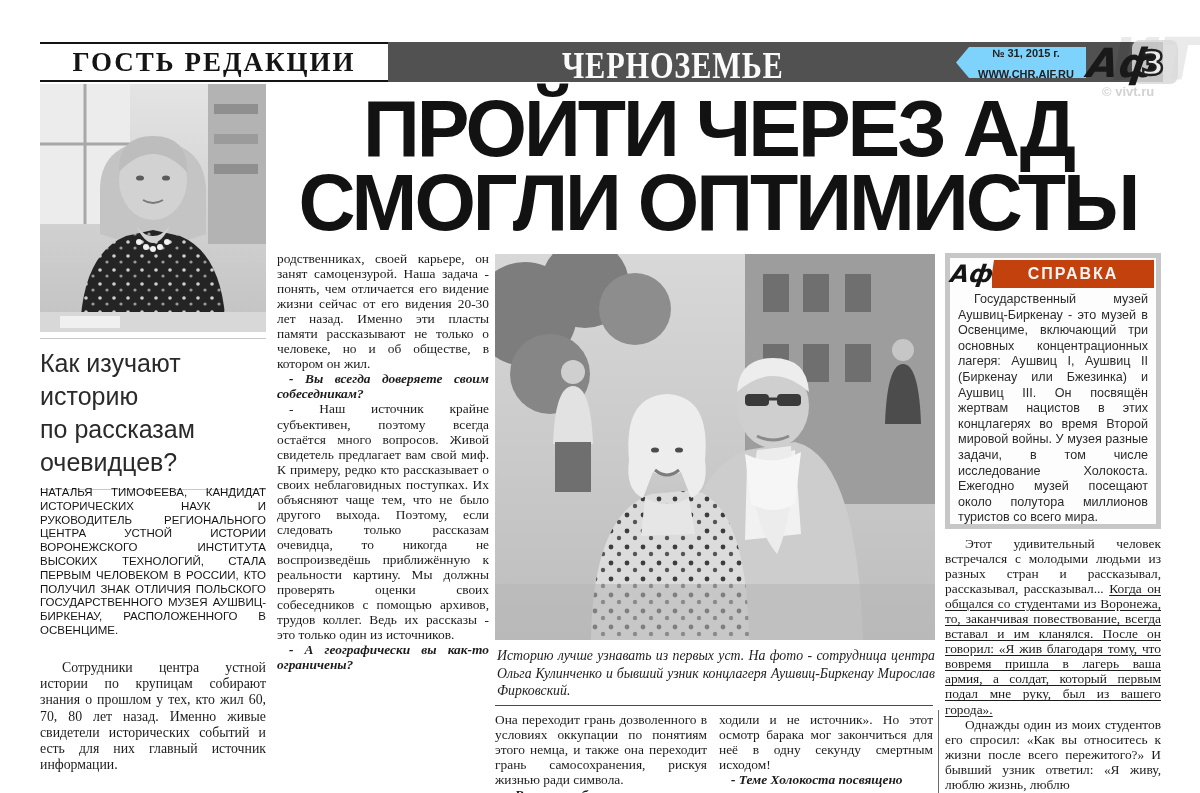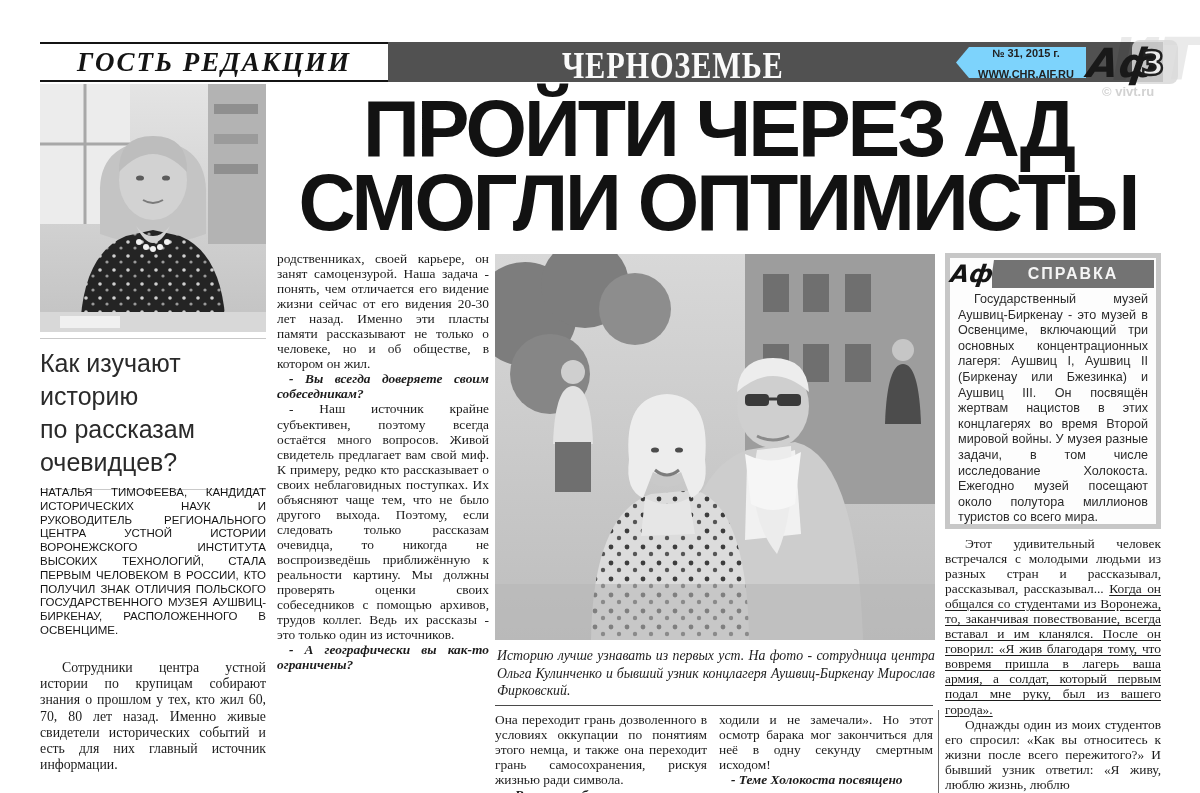--- a/index.html
+++ b/index.html
@@ -4,21 +4,21 @@
 <style>
   html,body{margin:0;padding:0;}
   body{width:1200px;height:793px;background:#ffffff;overflow:hidden;
        font-family:"Liberation Serif",serif;color:#1b1b1b;position:relative;}
   .abs{position:absolute;}
   
   .section-box{left:40px;top:42px;width:348px;height:36px;background:#fff;
     border-top:2px solid #141414;border-bottom:2px solid #141414;
     display:flex;align-items:center;justify-content:center;}
   .section-box span{font-family:"Liberation Serif",serif;font-weight:bold;
-    font-size:27px;letter-spacing:2px;color:#141414;font-style:italic;}
+    font-size:27px;letter-spacing:2px;color:#141414;}
   .region-bar{left:388px;top:42px;width:775px;height:40px;background:#515151;}
   .region-title{left:562px;top:44px;font-family:"Liberation Serif",serif;
     font-weight:bold;font-size:37px;color:#fafafa;letter-spacing:1px;
     transform:scaleX(.82);transform-origin:left center;}
   .issue-tag{left:956px;top:47px;width:130px;height:31px;background:#7dd3fc;
     clip-path:polygon(13px 0,100% 0,100% 100%,13px 100%,0 50%);
     display:flex;flex-direction:column;align-items:center;
     padding-left:10px;box-sizing:border-box;gap:8px;}
   .issue-tag div{font-family:"Liberation Sans",sans-serif;font-weight:bold;
     font-size:11px;line-height:13px;color:#222;}
@@ -64,21 +64,21 @@
     font-size:13.8px;line-height:17.5px;text-align:justify;color:#1d1d1d;}
   .caption-rule{left:495px;top:705px;width:438px;height:1px;background:#4a4a4a;}
   .vrule{left:938px;top:710px;width:1px;height:83px;background:#6a6a6a;}
   
   .infobox{left:945px;top:253px;width:216px;height:276px;box-sizing:border-box;
     border:5px solid #c7c7c7;background:#fdfdfd;}
   .infobox-head{display:flex;align-items:stretch;height:28px;margin:2px;}
   .infobox-logo{width:40px;background:#fdfdfd;display:flex;align-items:center;
     justify-content:center;font-family:"DejaVu Sans",sans-serif;font-weight:bold;
     font-style:italic;font-size:24px;color:#151515;transform:skewX(-8deg);}
-  .infobox-title{flex:1;background:#737373;color:#f5f5f5;display:flex;
+  .infobox-title{flex:1;background:#c2410c;color:#f5f5f5;display:flex;
     align-items:center;justify-content:center;font-family:"Liberation Sans",sans-serif;
     font-weight:bold;font-size:16px;letter-spacing:2px;}
   .infobox-body{margin:4px 8px;font-family:"Liberation Sans",sans-serif;
     font-size:12.6px;line-height:15.6px;text-align:justify;color:#2b2b2b;}
   .infobox-body p{margin:0;text-indent:16px;}
   
   .rightcol{left:945px;top:536px;width:216px;height:257px;}
   .rightcol p{text-indent:20px;}
   .rightcol .ul{text-decoration:underline;text-underline-offset:2px;}
 </style>
@@ -225,21 +225,21 @@
 
 <div class="abs caption">Историю лучше узнавать из первых уст. На фото - сотрудница центра Ольга Кулинченко и бывший узник концлагеря Аушвиц-Биркенау Мирослав Фирковский.</div>
 <div class="abs caption-rule"></div>
 <div class="abs vrule"></div>
 
 <div class="abs bodycol col3">
   <p>Она переходит грань дозволенного в условиях оккупации по понятиям этого немца, и также она переходит грань самосохранения, рискуя жизнью ради символа.</p>
   <p class="q">- Вы много об</p>
 </div>
 <div class="abs bodycol col4">
-  <p>ходили и не замечали». Но этот осмотр барака мог закончиться для неё в одну секунду смертным исходом!</p>
+  <p>ходили и не источник». Но этот осмотр барака мог закончиться для неё в одну секунду смертным исходом!</p>
   <p class="q">- Теме Холокоста посвящено</p>
 </div>
 
 <div class="abs infobox">
   <div class="infobox-head">
     <div class="infobox-logo">Аф</div>
     <div class="infobox-title">СПРАВКА</div>
   </div>
   <div class="infobox-body">
     <p>Государственный музей Аушвиц-Биркенау - это музей в Освенциме, включающий три основных концентрационных лагеря: Аушвиц I, Аушвиц II (Биркенау или Бжезинка) и Аушвиц III. Он посвящён жертвам нацистов в этих концлагерях во время Второй мировой войны. У музея разные задачи, в том числе исследование Холокоста. Ежегодно музей посещают около полутора миллионов туристов со всего мира.</p>

